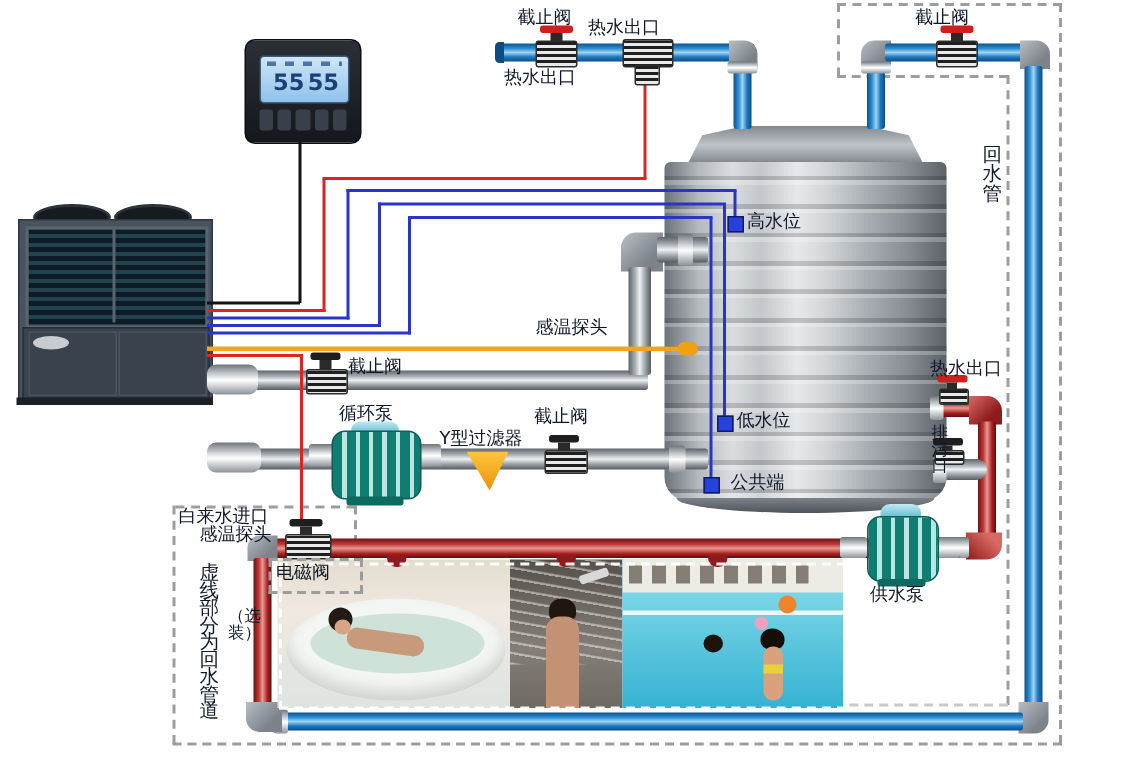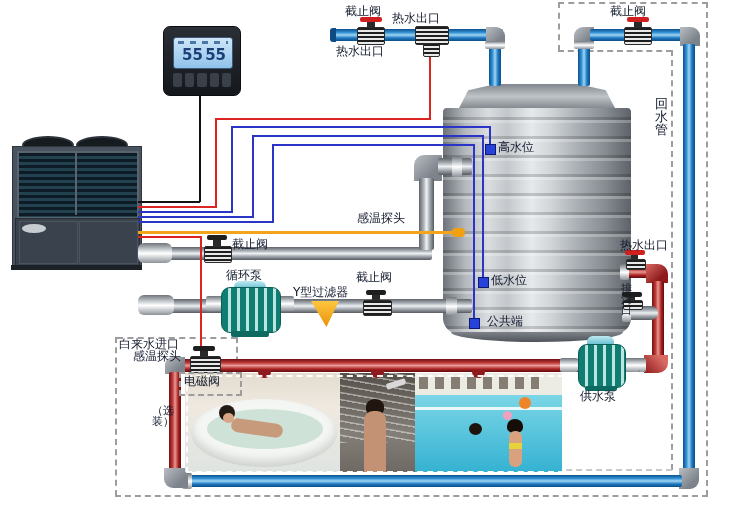--- a/index.html
+++ b/index.html
@@ -250,16 +250,17 @@
   <div class="lbl" style="left:357px;top:212px;">感温探头</div>
   <div class="lbl" style="left:232px;top:238px;">截止阀</div>
   <div class="lbl" style="left:226px;top:269px;">循环泵</div>
   <div class="lbl" style="left:293px;top:286px;">Y型过滤器</div>
   <div class="lbl" style="left:356px;top:271px;">截止阀</div>
   <div class="lbl" style="left:620px;top:239px;">热水出口</div>
   <div class="lbl lblv" style="left:621px;top:283px;width:13px;font-size:11px;">排污口</div>
   <div class="lbl" style="left:119px;top:338px;">白来水进口</div>
   <div class="lbl" style="left:133px;top:350px;">感温探头</div>
   <div class="lbl" style="left:184px;top:375px;">电磁阀</div>
+  <div class="lbl lblv" style="left:133px;top:377px;width:15px;font-size:13px;line-height:11.5px;">虚线部分为回水管道</div>
   <div class="lbl lblv" style="left:152px;top:406px;width:12px;font-size:11px;line-height:10.5px;">（选装）</div>
   <div class="lbl" style="left:580px;top:390px;font-family:Liberation Serif, serif;">供水泵</div>
 
 </div>
 
 </body></html>

